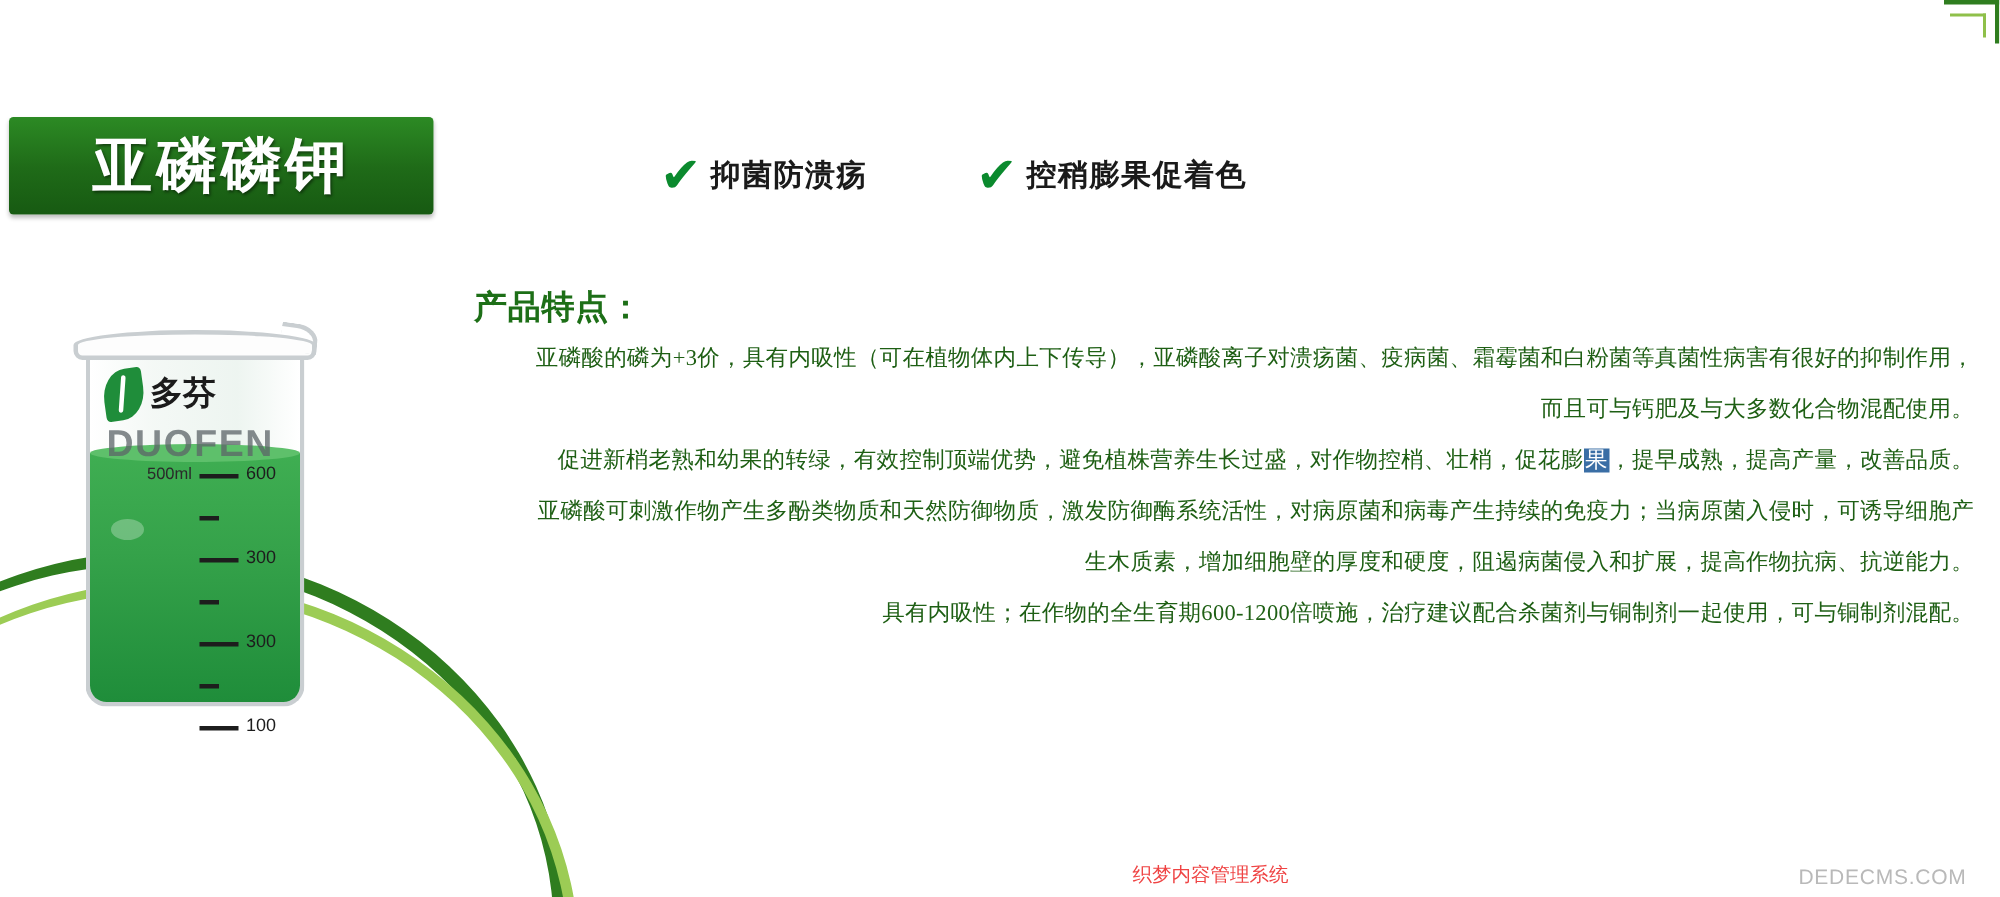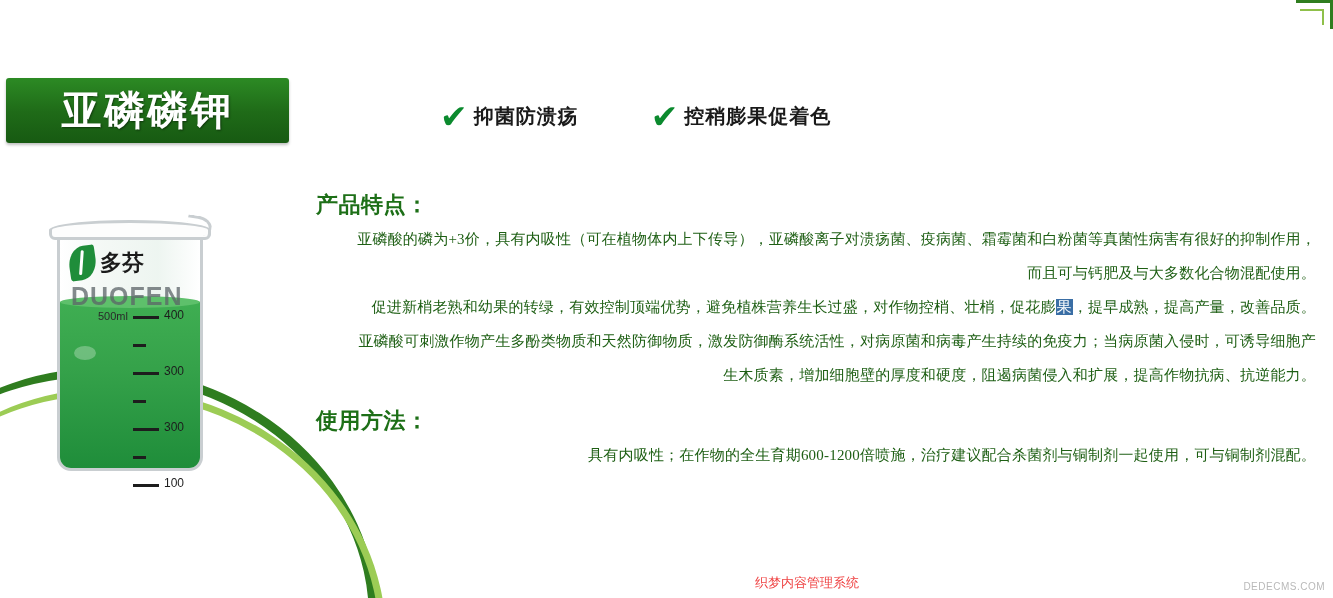--- a/index.html
+++ b/index.html
@@ -312,24 +312,24 @@
   .wm-cn {
     position: absolute;
     right: 474px;
     bottom: 6px;
     font-family: "DejaVu Sans", sans-serif;
     font-size: 13px;
     color: #ef4444;
   }
   .wm-en {
     position: absolute;
-    right: 8px;
+    right: 22px;
     bottom: 6px;
     font-family: "Liberation Sans", sans-serif;
-    font-size: 10px;
+    font-size: 14px;
     color: #b9b9b9;
     letter-spacing: 0.5px;
   }
 </style>
 </head>
 <body>
 
 <div id="page">
 
   <div class="corner-bracket">
@@ -367,21 +367,21 @@
     <div class="brand-label">
       <div class="brand-leaf"></div>
       <div class="brand-cn">多芬</div>
     </div>
     <div class="brand-en">DUOFEN</div>
     <div class="vol-label">500ml</div>
 
     <div class="ticks">
       <div class="tick-row">
         <span class="tick-long"></span>
-        <span class="tick-num">400</span>
+        <span class="tick-num">600</span>
       </div>
       <div class="tick-row">
         <span class="tick-short"></span>
       </div>
       <div class="tick-row">
         <span class="tick-long"></span>
         <span class="tick-num">300</span>
       </div>
       <div class="tick-row">
         <span class="tick-short"></span>
@@ -399,20 +399,19 @@
       </div>
     </div>
   </div>
 
   <div class="content">
     <div class="section-head">产品特点：</div>
     <p class="para">亚磷酸的磷为+3价，具有内吸性（可在植物体内上下传导），亚磷酸离子对溃疡菌、疫病菌、霜霉菌和白粉菌等真菌性病害有很好的抑制作用，而且可与钙肥及与大多数化合物混配使用。</p>
     <p class="para"><span>促进新梢老熟和幼果的转绿，有效控制顶端优势，避免植株营养生长过盛，对作物控梢、壮梢，促花膨</span><span class="hl">果</span><span>，提早成熟，提高产量，改善品质。</span></p>
     <p class="para">亚磷酸可刺激作物产生多酚类物质和天然防御物质，激发防御酶系统活性，对病原菌和病毒产生持续的免疫力；当病原菌入侵时，可诱导细胞产生木质素，增加细胞壁的厚度和硬度，阻遏病菌侵入和扩展，提高作物抗病、抗逆能力。</p>
 
-    <div class="section-head second">使用方法：</div>
     <p class="para">具有内吸性；在作物的全生育期600-1200倍喷施，治疗建议配合杀菌剂与铜制剂一起使用，可与铜制剂混配。</p>
   </div>
 
   <div class="wm-cn">织梦内容管理系统</div>
   <div class="wm-en">DEDECMS.COM</div>
 
 </div>
 
 </body></html>

